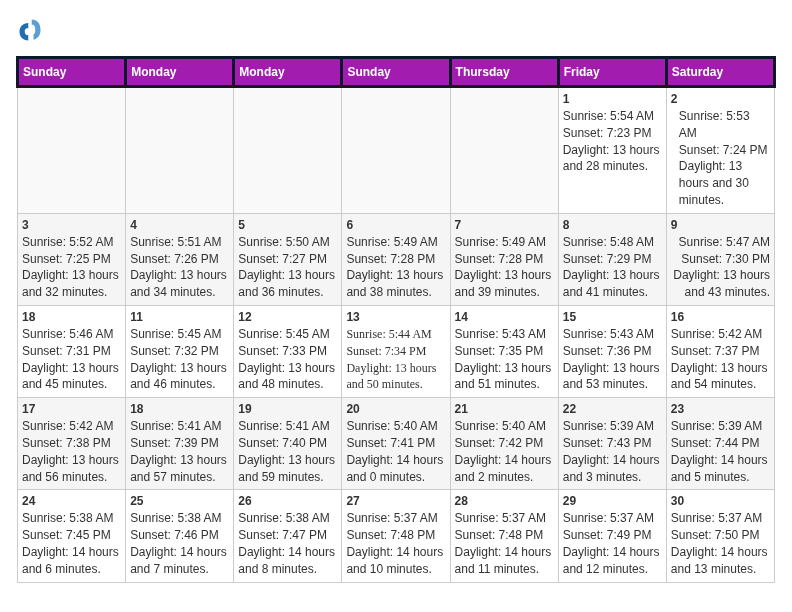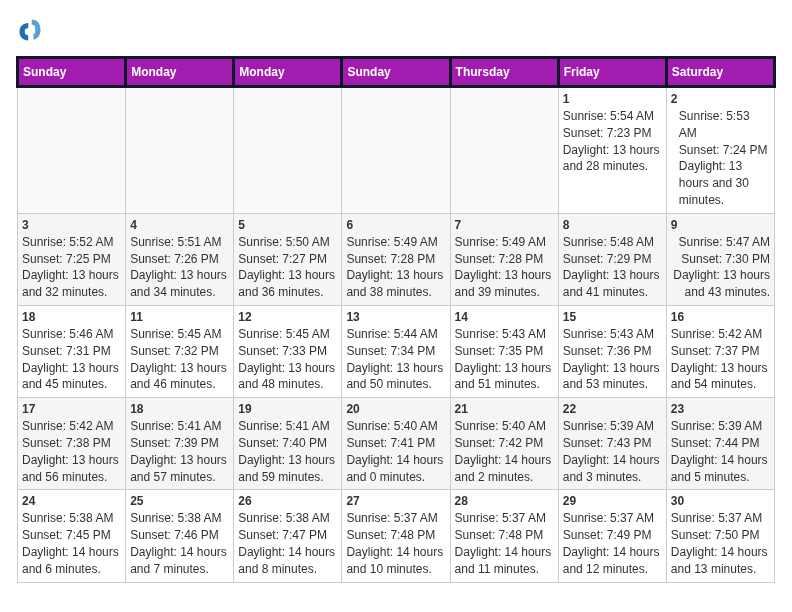--- a/index.html
+++ b/index.html
@@ -199,21 +199,21 @@
 Daylight: 13 hours and 46 minutes.</div>
         </td>
         <td>
           <span class="day-num">12</span>
           <div class="day-info" style="white-space: pre-line;">Sunrise: 5:45 AM
 Sunset: 7:33 PM
 Daylight: 13 hours and 48 minutes.</div>
         </td>
         <td>
           <span class="day-num">13</span>
-          <div class="day-info" style="white-space: pre-line;">Sunrise: 5:44 AM
+          <div class="day-info" style="white-space: pre-line; font-family: Liberation Serif, serif;">Sunrise: 5:44 AM
 Sunset: 7:34 PM
 Daylight: 13 hours and 50 minutes.</div>
         </td>
         <td>
           <span class="day-num">14</span>
           <div class="day-info" style="white-space: pre-line;">Sunrise: 5:43 AM
 Sunset: 7:35 PM
 Daylight: 13 hours and 51 minutes.</div>
         </td>
         <td>

